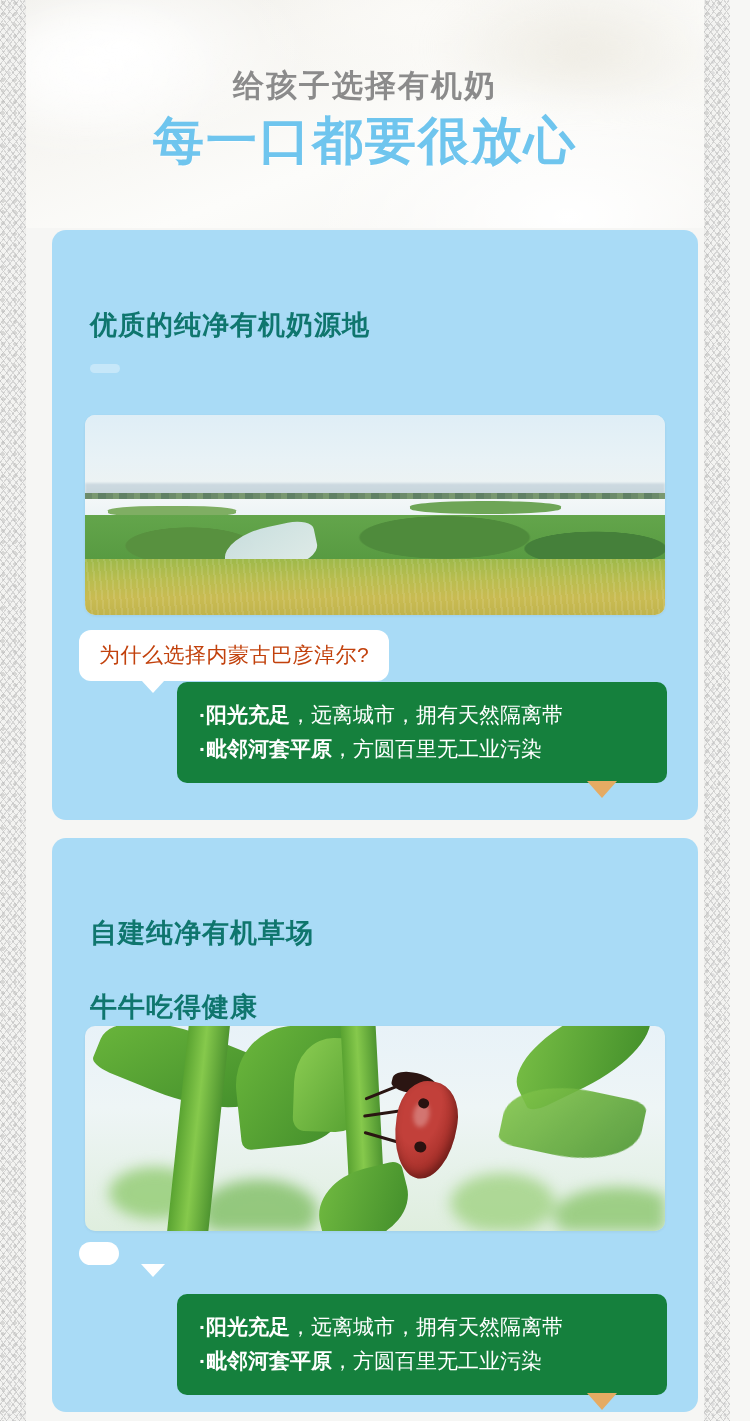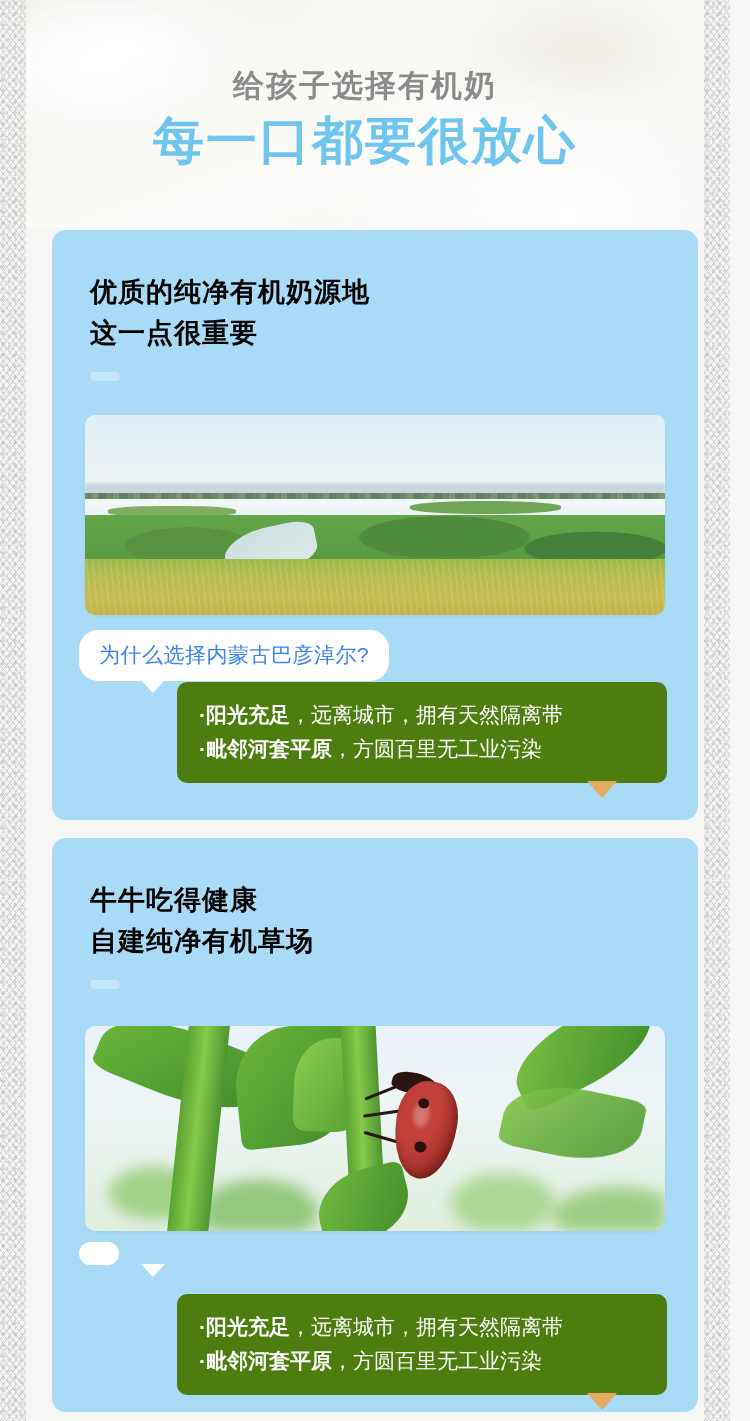--- a/index.html
+++ b/index.html
@@ -76,22 +76,23 @@
   
   .card{
     position:absolute;left:52px;width:646px;
     background:#a9dbf6;border-radius:14px;
   }
   .card.one{top:230px;height:590px;}
   .card.two{top:838px;height:574px;}
 
   .card-head{padding:42px 0 0 38px;}
   .card-head .ln{
-    font-size:27px;font-weight:bold;color:#000000;line-height:1.52;
+    font-size:27px;font-weight:bold;color:#0f766e;line-height:1.52;
     letter-spacing:1px;
+    margin-top:33px;
   }
   .divider{
     width:30px;height:9px;border-radius:5px;
     background:#c6e7f9;margin:18px 0 0 0;
   }
 
   
   .photo{
     position:absolute;left:33px;width:580px;border-radius:10px;overflow:hidden;
     box-shadow:0 1px 3px rgba(0,0,0,.06);
@@ -171,36 +172,36 @@
     background:#2b1512;border-radius:50% 50% 30% 30%;transform:rotate(14deg);}
   .bug .legs{position:absolute;left:48%;top:28%;width:9%;height:40%;}
   .bug .legs i{position:absolute;display:block;width:100%;height:2.5px;
     background:#2a1512;border-radius:2px;}
   .bug .legs i:nth-child(1){top:6%;transform:rotate(-22deg);}
   .bug .legs i:nth-child(2){top:34%;transform:rotate(-8deg);}
   .bug .legs i:nth-child(3){top:66%;transform:rotate(16deg);}
 
   
   .qbubble{
-    position:absolute;background:#ffffff;border-radius:19px;
+    position:absolute;background:#ffffff;border-radius:12px;
     padding:11px 20px 12px 20px;
-    color:#3b82f6;font-size:21px;font-weight:normal;letter-spacing:.5px;
+    color:#c2410c;font-size:21px;font-weight:normal;letter-spacing:.5px;
     white-space:nowrap;
   }
   .qbubble .tail{
     position:absolute;left:62px;bottom:-12px;width:0;height:0;
     border-left:12px solid transparent;border-right:12px solid transparent;
     border-top:13px solid #ffffff;
   }
   .qbubble.q1{left:27px;top:400px;}
   .qbubble.q2{left:27px;top:404px;}
 
   
   .abox{
-    position:absolute;background:#4d7c0f;border-radius:10px;
+    position:absolute;background:#15803d;border-radius:10px;
     padding:16px 22px 17px 22px;
   }
   .abox .tail{
     position:absolute;right:50px;bottom:-15px;width:0;height:0;
     border-left:15px solid transparent;border-right:15px solid transparent;
     border-top:17px solid #e5ab63;
   }
   .abox .line{
     color:#ffffff;font-size:21px;line-height:1.62;white-space:nowrap;
   }
@@ -220,21 +221,20 @@
   <div class="hero">
     <div class="hero-inner">
       <div class="hero-line1">给孩子选择有机奶</div>
       <div class="hero-line2">每一口都要很放心</div>
     </div>
   </div>
 
   <div class="card one">
     <div class="card-head">
       <div class="ln">优质的纯净有机奶源地</div>
-      <div class="ln">这一点很重要</div>
       <div class="divider"></div>
     </div>
 
     <div class="photo p1">
       <div class="grass">
         <div class="sky"></div>
         <div class="hills"></div>
         <div class="treeline"></div>
         <div class="water"></div>
         <div class="reeds"></div>
@@ -254,22 +254,22 @@
       </div>
       <div class="line">
         <span class="dot">·</span><b>毗邻河套平原</b><span>，方圆百里无工业污染</span>
       </div>
       <span class="tail"></span>
     </div>
   </div>
 
   <div class="card two">
     <div class="card-head">
+      <div class="ln">自建纯净有机草场</div>
       <div class="ln">牛牛吃得健康</div>
-      <div class="ln">自建纯净有机草场</div>
       <div class="divider"></div>
     </div>
 
     <div class="photo p2">
       <div class="bug">
         <div class="bokeh"></div>
         <div class="leaf l1"></div>
         <div class="leaf l2"></div>
         <div class="stem s1"></div>
         <div class="leaf l3"></div>

